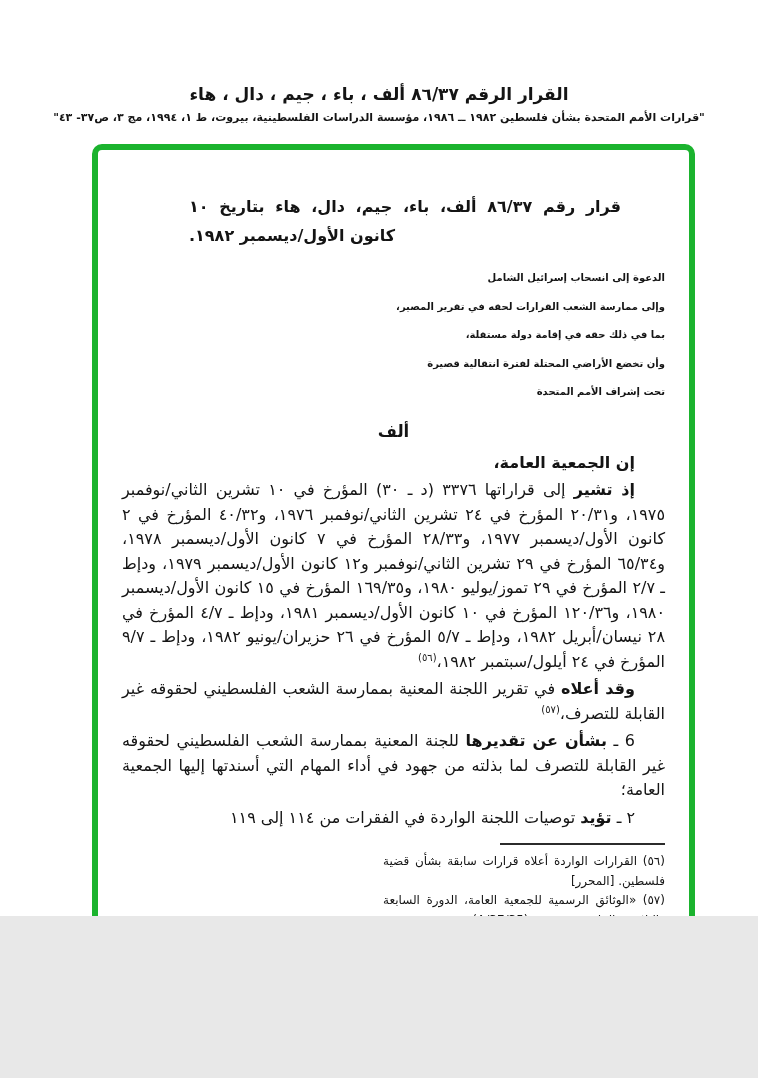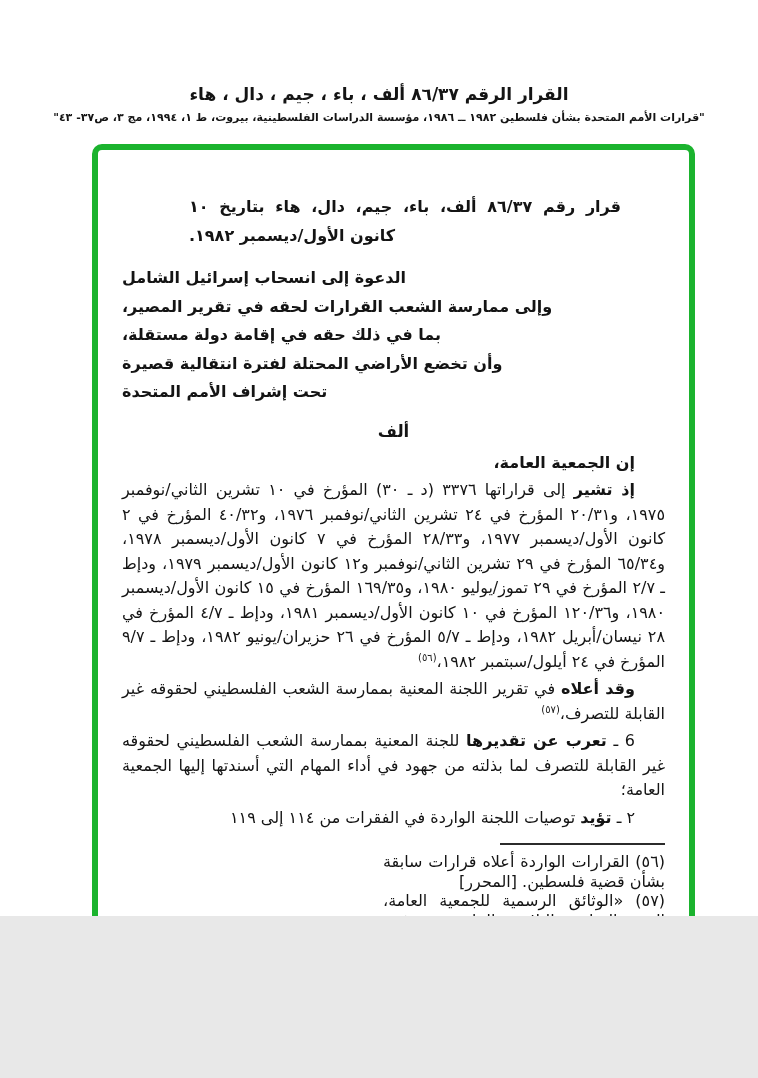--- a/index.html
+++ b/index.html
@@ -36,36 +36,36 @@
   .doc-title{
     width:432px;
     margin:6px 44px 0 0;
     font-weight:bold;
     font-size:16px;
     line-height:29px;
     text-align:justify;
     text-align-last:left;
     direction:rtl;
   }
-  .preamble{margin-top:14px;text-align:left;font-weight:bold;font-size:16px;line-height:28.5px;}
+  .preamble{margin-top:14px;text-align:right;font-weight:bold;font-size:10px;line-height:28.5px;}
   .section-letter{text-align:center;font-weight:bold;font-size:16.5px;margin:15px 0 10px 0;}
   .para{
     margin:0 0 3px 0;
     font-size:16px;
     line-height:24.5px;
     text-align:justify;
     text-indent:30px;
     direction:rtl;
   }
   .para b{font-weight:bold;}
   .para sup{font-size:10px;line-height:0;vertical-align:super;}
   
   .footnotes{width:282px;margin-top:13px;direction:rtl;}
   .fn-rule{width:165px;border-top:2px solid #2b2b2b;height:0;margin:0 0 7px auto;}
-  .footnote{margin:0;font-size:16px;line-height:19.5px;text-align:justify;direction:rtl;}
+  .footnote{margin:0;font-size:12px;line-height:19.5px;text-align:justify;direction:rtl;}
   
   .page-number{position:absolute;top:991px;left:0;width:100%;text-align:center;font-size:14px;font-weight:bold;}
 </style>
 </head>
 <body>
 
 <div class="page">
 
   <div class="header">
     <div class="header-title">القرار الرقم ٨٦/٣٧ ألف ، باء ، جيم ، دال ، هاء</div>
@@ -86,21 +86,21 @@
       </div>
 
       <div class="section-letter">ألف</div>
 
       <p class="para"><span></span> <b>إن الجمعية العامة،</b> <span></span><sup></sup></p>
 
       <p class="para"><span></span> <b>إذ تشير</b> <span>إلى قراراتها ٣٣٧٦ (د ـ ٣٠) المؤرخ في ١٠ تشرين الثاني/نوفمبر ١٩٧٥، و٢٠/٣١ المؤرخ في ٢٤ تشرين الثاني/نوفمبر ١٩٧٦، و٤٠/٣٢ المؤرخ في ٢ كانون الأول/ديسمبر ١٩٧٧، و٢٨/٣٣ المؤرخ في ٧ كانون الأول/ديسمبر ١٩٧٨، و٦٥/٣٤ المؤرخ في ٢٩ تشرين الثاني/نوفمبر و١٢ كانون الأول/ديسمبر ١٩٧٩، ودإط ـ ٢/٧ المؤرخ في ٢٩ تموز/يوليو ١٩٨٠، و١٦٩/٣٥ المؤرخ في ١٥ كانون الأول/ديسمبر ١٩٨٠، و١٢٠/٣٦ المؤرخ في ١٠ كانون الأول/ديسمبر ١٩٨١، ودإط ـ ٤/٧ المؤرخ في ٢٨ نيسان/أبريل ١٩٨٢، ودإط ـ ٥/٧ المؤرخ في ٢٦ حزيران/يونيو ١٩٨٢، ودإط ـ ٩/٧ المؤرخ في ٢٤ أيلول/سبتمبر ١٩٨٢،</span><sup>(٥٦)</sup></p>
 
       <p class="para"><span></span> <b>وقد أعلاه</b> <span>في تقرير اللجنة المعنية بممارسة الشعب الفلسطيني لحقوقه غير القابلة للتصرف،</span><sup>(٥٧)</sup></p>
 
-      <p class="para"><span>6 ـ</span> <b>تعرب عن تقديرها</b> <span>للجنة المعنية بممارسة الشعب الفلسطيني لحقوقه غير القابلة للتصرف لما بذلته من جهود في أداء المهام التي أسندتها إليها الجمعية العامة؛</span><sup></sup></p>
+      <p class="para"><span>6 ـ</span> <b>بشأن عن تقديرها</b> <span>للجنة المعنية بممارسة الشعب الفلسطيني لحقوقه غير القابلة للتصرف لما بذلته من جهود في أداء المهام التي أسندتها إليها الجمعية العامة؛</span><sup></sup></p>
 
       <p class="para"><span>٢ ـ</span> <b>تؤيد</b> <span>توصيات اللجنة الواردة في الفقرات من ١١٤ إلى ١١٩</span><sup></sup></p>
 
       <div class="footnotes">
         <div class="fn-rule"></div>
         <p class="footnote">(٥٦) القرارات الواردة أعلاه قرارات سابقة بشأن قضية فلسطين. [المحرر]</p>
         <p class="footnote">(٥٧) «الوثائق الرسمية للجمعية العامة، الدورة السابعة والثلاثون، الملحق رقم ٣٥» (A/37/35).</p>
       </div>
 
     </div>

